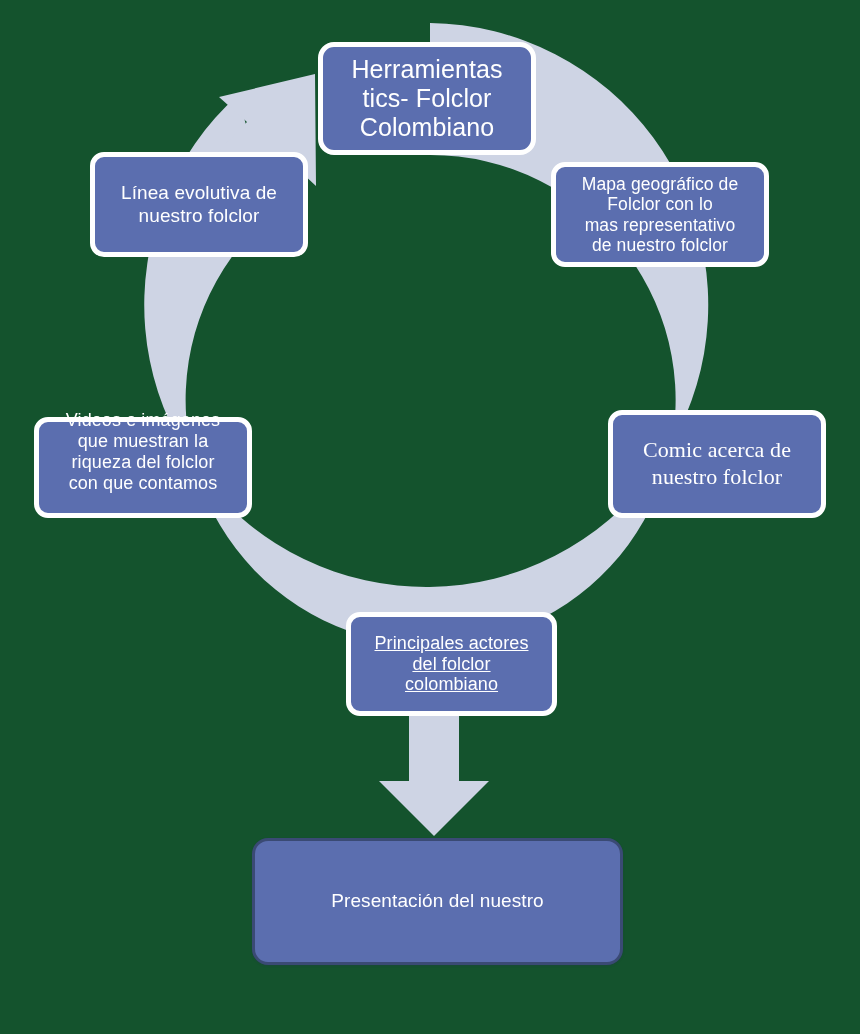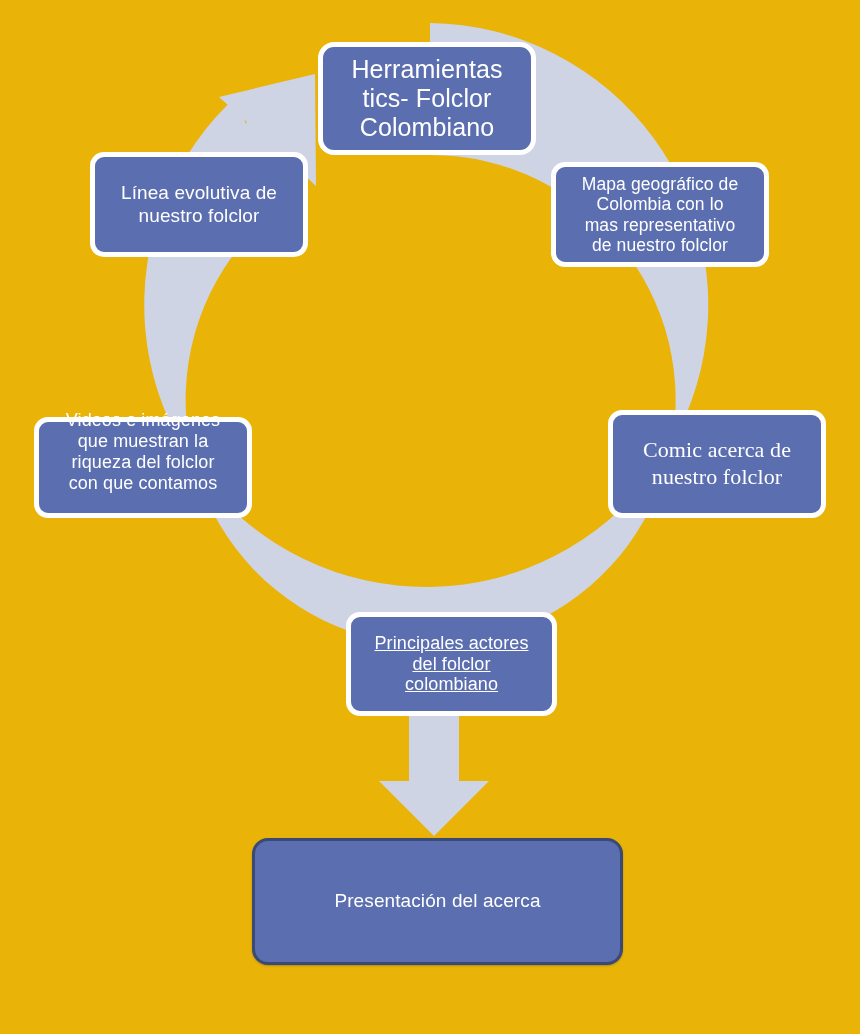--- a/index.html
+++ b/index.html
@@ -11,21 +11,21 @@
     width: 860px;
     height: 1034px;
     background: #f5f5f6;
     font-family: "Liberation Sans", sans-serif;
     overflow: hidden;
   }
   #stage {
     position: relative;
     width: 860px;
     height: 1034px;
-    background: #eab308;
+    background: #14532d;
   }
 
   
   #cycle-arrow {
     position: absolute;
     left: 0;
     top: 0;
     width: 860px;
     height: 1034px;
     pointer-events: none;
@@ -124,21 +124,21 @@
   </svg>
 
   <div class="node" id="node-top">
     <span class="label">Herramientas
 tics- Folclor
 Colombiano</span>
   </div>
 
   <div class="node" id="node-mapa">
     <span class="label">Mapa geográfico de
-Colombia con lo
+Folclor con lo
 mas representativo
 de nuestro folclor</span>
   </div>
 
   <div class="node" id="node-comic">
     <span class="label">Comic acerca de
 nuestro folclor</span>
   </div>
 
   <div class="node" id="node-actores">
@@ -153,16 +153,16 @@
 riqueza del folclor
 con que contamos</span>
   </div>
 
   <div class="node" id="node-linea">
     <span class="label">Línea evolutiva de
 nuestro folclor</span>
   </div>
 
   <div class="node" id="node-avatar">
-    <span class="label">Presentación del acerca</span>
+    <span class="label">Presentación del nuestro</span>
   </div>
 
 </div>
 
 </body></html>

